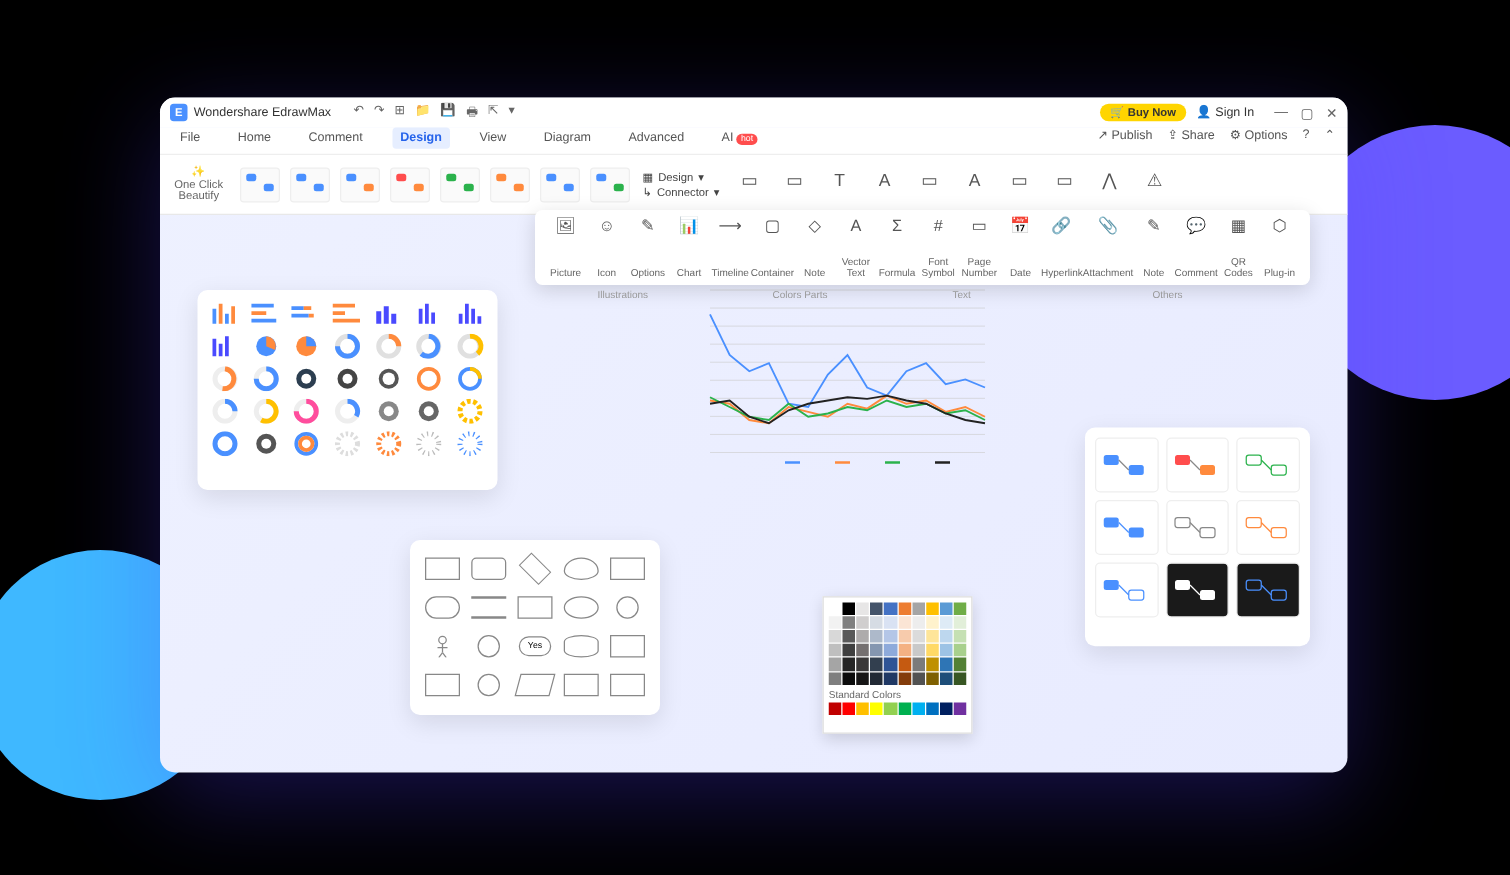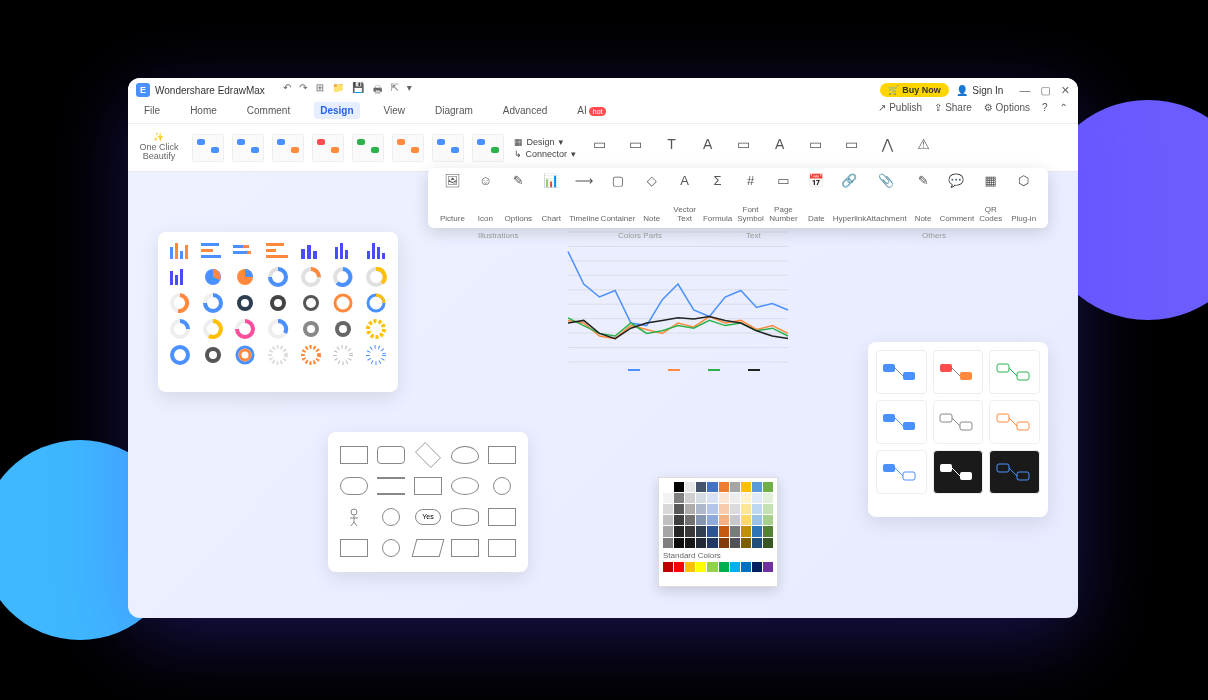--- a/index.html
+++ b/index.html
@@ -221,21 +221,21 @@
     <div class="rp-item">
         <span class="ico">▦</span>
         <span>QR Codes</span>
       </div>
     <div class="rp-item">
         <span class="ico">⬡</span>
         <span>Plug-in</span>
       </div>
     <span class="rp-group-label" style="left:50px">Illustrations</span>
     <span class="rp-group-label" style="left:190px">Colors Parts</span>
-    <span class="rp-group-label" style="left:318px">Text</span>
+    <span class="rp-group-label" style="left:334px">Text</span>
     <span class="rp-group-label" style="left:494px">Others</span>
   </div>
 
   <div class="canvas">
 
     <div class="card charts-card">
 
       <div class="mini">
           <svg viewBox="0 0 24 20">
             <rect x="2" y="6" width="3" height="12" fill="#4A90FF"></rect>

